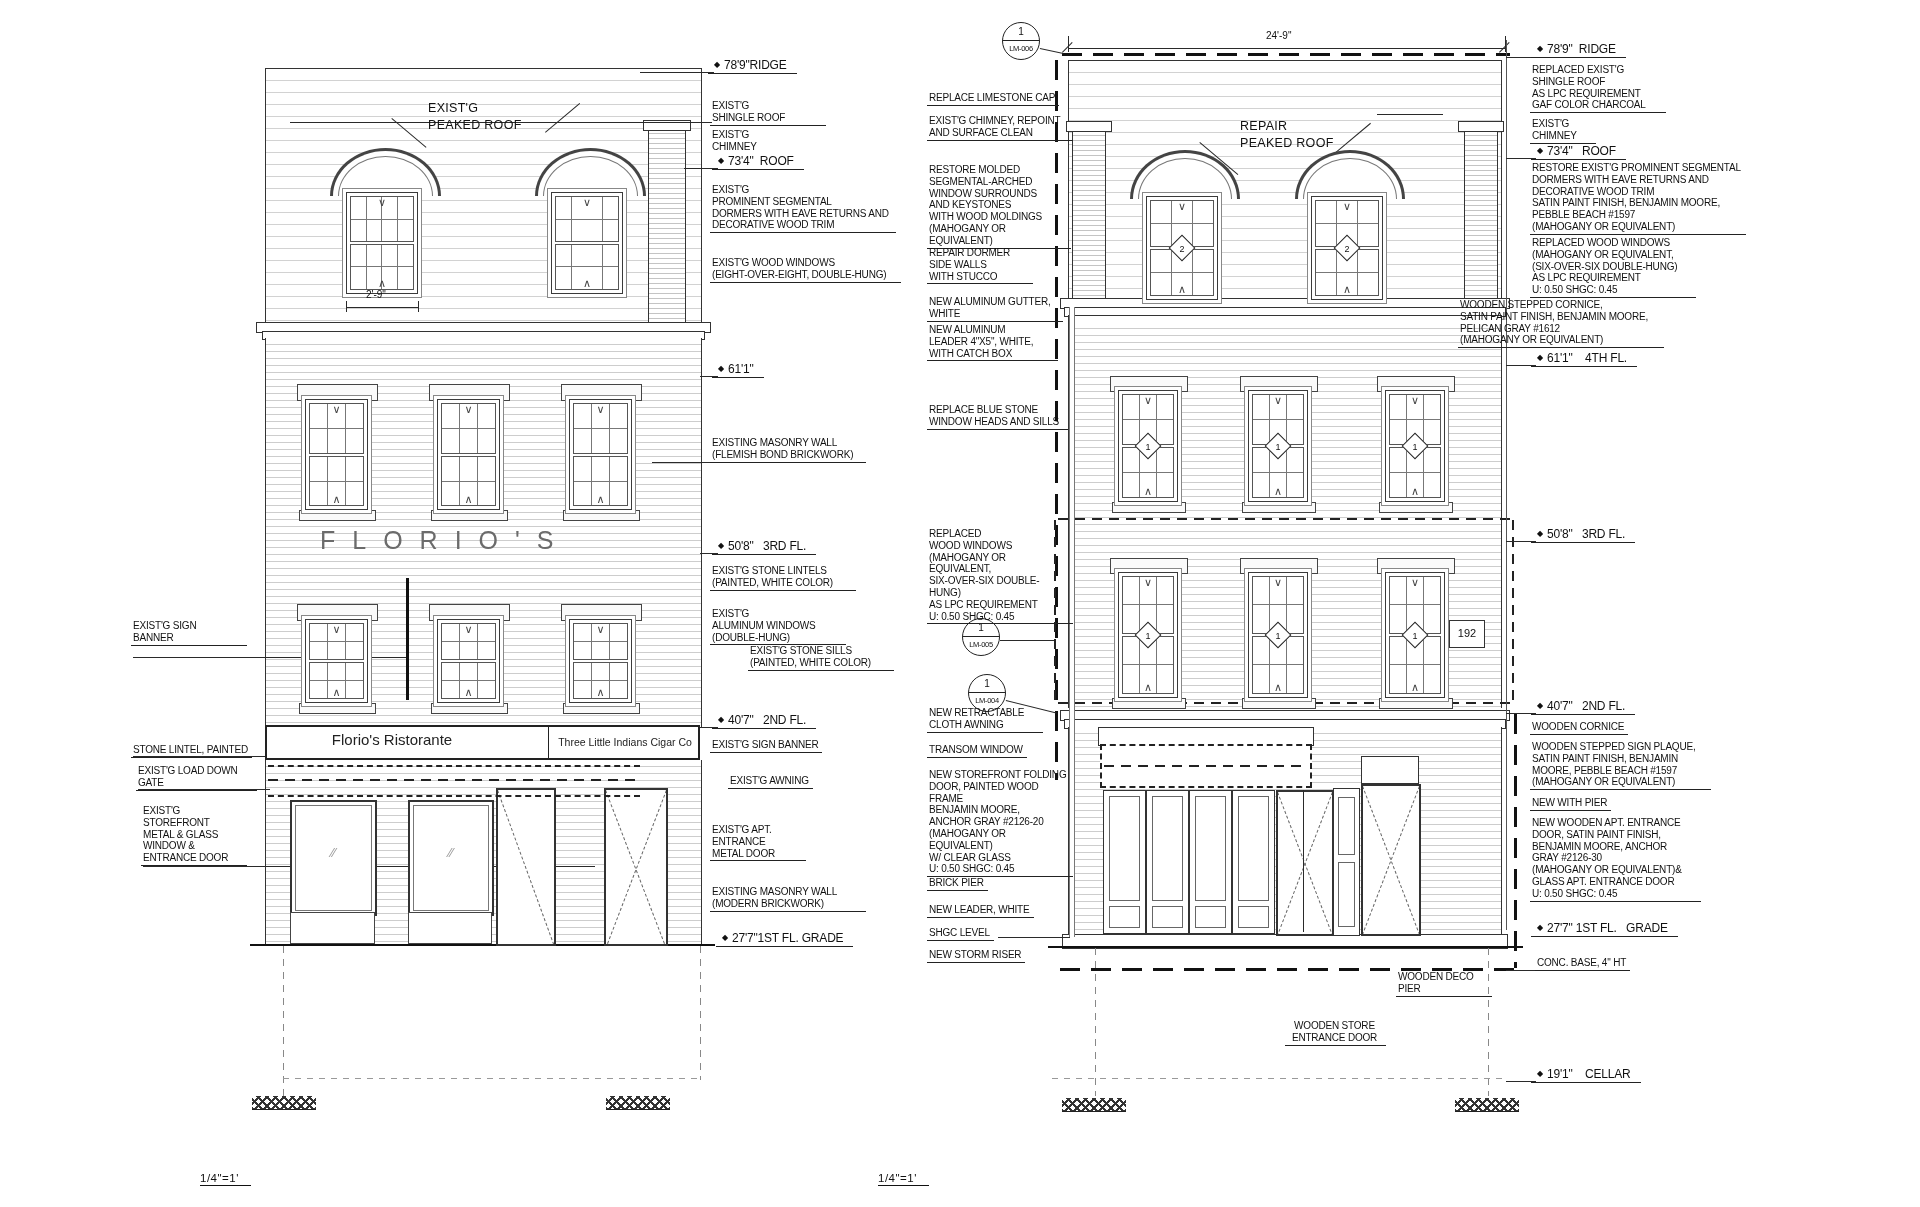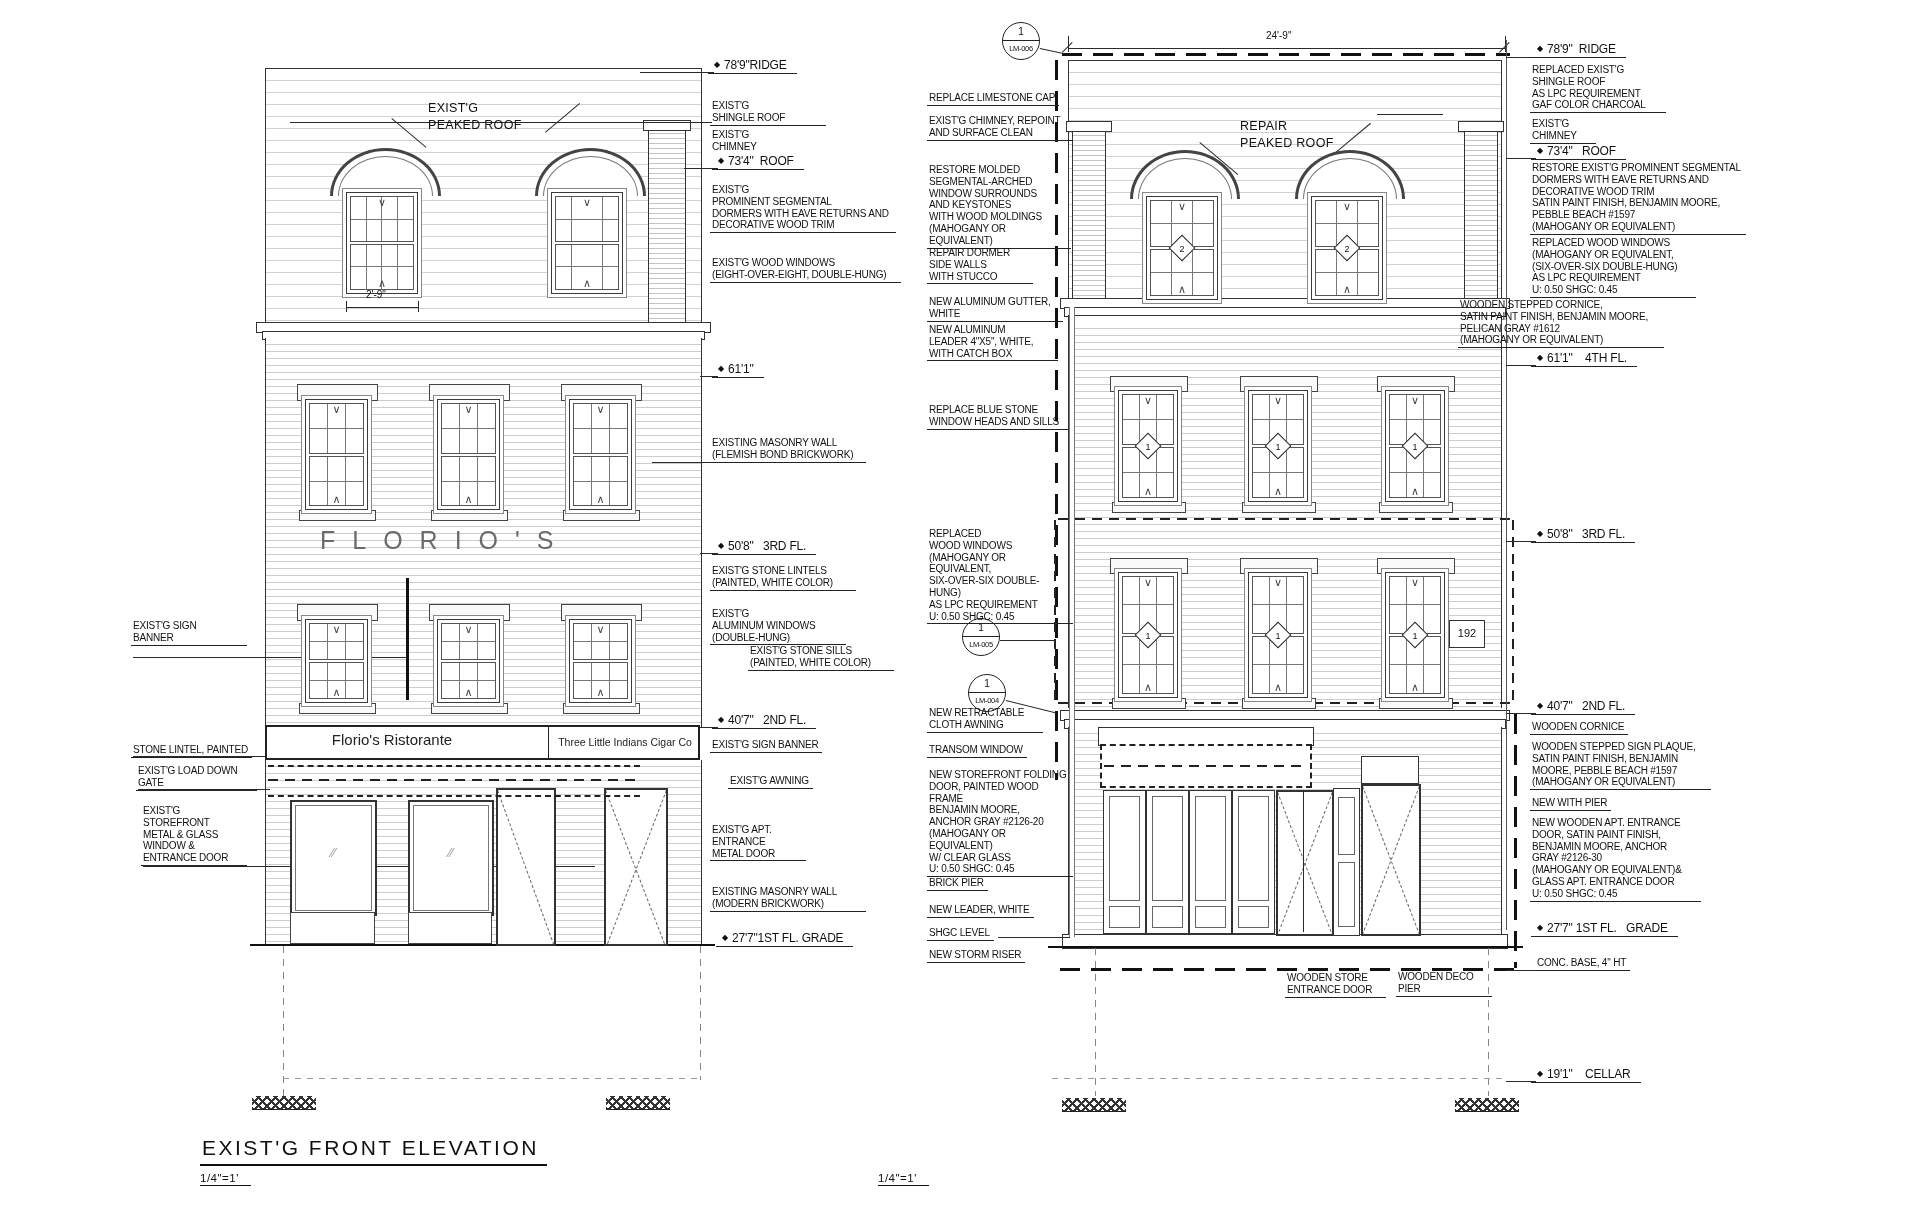--- a/index.html
+++ b/index.html
@@ -431,21 +431,20 @@
     <span class="dcn">1</span>
     <span class="dcr">LM-005</span>
   </div>
   <div class="hl" style="left:1000px;top:640px;width:54px"></div>
   <div class="dcirc" style="left:968px;top:674px">
     <span class="dcn">1</span>
     <span class="dcr">LM-004</span>
   </div>
   <div class="sl" style="left:1006px;top:700px;width:52px;transform:rotate(14deg)"></div>
 
-  <div class="title" style="left:200px;top:1136px">EXIST'G FRONT ELEVATION</div>
   <div class="scale" style="left:200px;top:1172px">1/4"=1'</div>
   <div class="scale" style="left:878px;top:1172px">1/4"=1'</div>
 <div class="ann dim ul" style="left: 714px; top: 58px;">78'9"RIDGE</div>
     <div class="ann ul" style="left: 712px; top: 100px; width: 110px;">EXIST'G
 SHINGLE ROOF</div>
     <div class="ann " style="left: 712px; top: 129px;">EXIST'G
 CHIMNEY</div>
     <div class="ann dim ul" style="left: 718px; top: 154px;">73'4"  ROOF</div>
     <div class="ann ul" style="left: 712px; top: 184px; width: 180px;">EXIST'G
 PROMINENT SEGMENTAL
@@ -557,17 +556,17 @@
     <div class="ann ul" style="left: 1532px; top: 817px; width: 165px;">NEW WOODEN APT. ENTRANCE
 DOOR, SATIN PAINT FINISH,
 BENJAMIN MOORE, ANCHOR
 GRAY #2126-30
 (MAHOGANY OR EQUIVALENT)&amp;
 GLASS APT. ENTRANCE DOOR
 U: 0.50  SHGC: 0.45</div>
     <div class="ann dim ul" style="left: 1537px; top: 921px;">27'7" 1ST FL.   GRADE</div>
     <div class="ann ul" style="left: 1537px; top: 957px;">CONC. BASE, 4" HT</div>
     <div class="ann dim ul" style="left: 1537px; top: 1067px;">19'1"    CELLAR</div>
-    <div class="ann ul" style="left: 1287px; top: 972px; width: 95px;">WOODEN STORE
+    <div class="ann ul" style="left: 1287px; top: 1020px; width: 95px; text-align: center;">WOODEN STORE
 ENTRANCE DOOR</div>
     <div class="ann ul" style="left: 1398px; top: 971px; width: 90px;">WOODEN DECO
 PIER</div>
   </div>
 
 </body></html>

